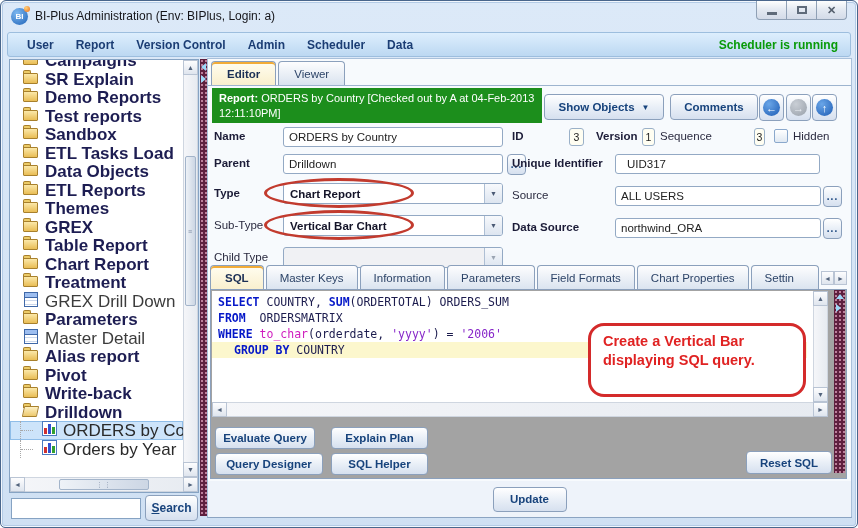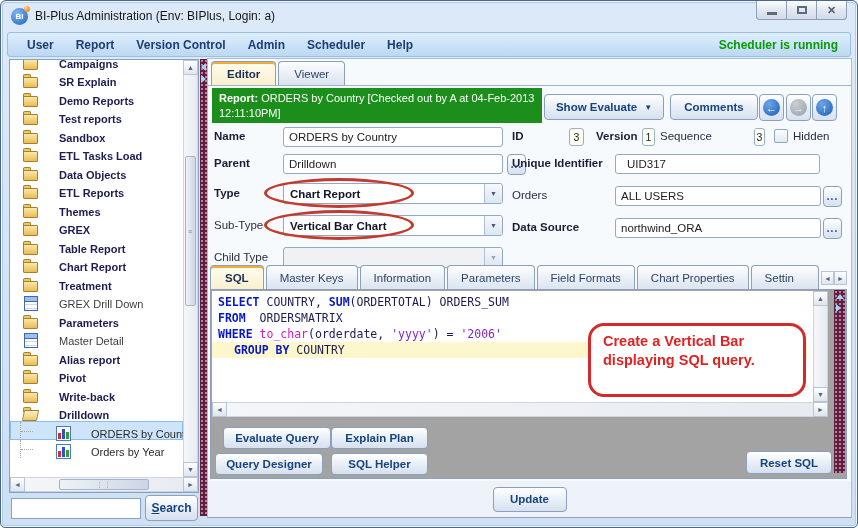--- a/index.html
+++ b/index.html
@@ -37,21 +37,21 @@
     display:flex;align-items:center;justify-content:center;font-size:7px;color:#4a5a74}
   .dd.disabled{background:#f0f1f4}.dd.disabled .arrow{color:#9aa4b2}
   .flabel{position:absolute;font-size:11.5px;color:#2b2b40}
   .flabel.b{font-weight:bold;color:#1c1c38}
   .numbox{position:absolute;height:18px;border:1px solid #9ab0c8;border-radius:3px;background:#fffef2;
     font-size:10.5px;display:flex;align-items:center;justify-content:center;color:#222;overflow:hidden}
   .checkbox{position:absolute;width:14px;height:14px;border:1px solid #8aa8cc;border-radius:2px;background:linear-gradient(#ffffff,#dfe8f2)}
   
   .sidebar-tree{position:absolute;left:8px;top:58px;width:190px;height:434px;background:#fff;border:1px solid #86a3c3}
   .tree-view{position:absolute;left:0;top:0;width:173px;height:417px;overflow:hidden}
-  .tree-item{height:18.5px;display:flex;align-items:flex-end;gap:20px;padding-left:13px;font-size:11px;
+  .tree-item{height:18.5px;display:flex;align-items:flex-start;gap:6px;padding-left:13px;font-size:17px;
     font-weight:bold;color:#1d1d52;white-space:nowrap}
   .tree-item.cut{margin-top:-9px}
   .tree-item.plain{font-weight:normal;color:#3c3c3c}
   .tree-item.child{padding-left:10px;font-weight:normal;color:#2a2a2a}
   .tree-item.selected{background:#cde4fa;box-shadow:inset 0 0 0 1px #8fbde8}
   .conn{width:15px;height:18px;border-left:1px dotted #a8a8a8;position:relative;flex:none}
   .conn::after{content:'';position:absolute;left:0;bottom:8px;width:12px;border-bottom:1px dotted #a8a8a8}
   .tico{width:16px;height:14px;position:relative;flex:none}
   .tico.folder::after,.tico.folder-open::after{content:'';position:absolute;left:0;top:3px;width:13px;height:9px;
     background:linear-gradient(#fbe8a9,#e9bd55);border:1px solid #a8802c;border-radius:1px}
@@ -140,21 +140,21 @@
     </div>
   </div>
 
   <div class="menubar">
     <span id="menu-items" style="display:flex">
         <span class="menu-item">User</span>
         <span class="menu-item">Report</span>
         <span class="menu-item">Version Control</span>
         <span class="menu-item">Admin</span>
         <span class="menu-item">Scheduler</span>
-        <span class="menu-item">Help</span>
+        <span class="menu-item">Data</span>
       </span>
     <span class="menu-status">Scheduler is running</span>
   </div>
 
   <div class="sidebar-tree">
     <div class="tree-view" id="tree-list">
         <div class="tree-item cut">
           <span class="tico folder"></span>
           <span class="tlabel">Campaigns</span>
         </div>
@@ -272,21 +272,21 @@
   <div class="main">
     <div class="etab-line"></div>
     <div class="etabs" id="editor-tabs">
         <div class="etab active">Editor</div>
         <div class="etab">Viewer</div>
       </div>
 
     <div class="banner"><b>Report:</b><span> ORDERS by Country [Checked out by A at 04-Feb-2013 12:11:10PM]</span></div>
 
     <div class="btn" style="position:absolute;left:336px;top:35px;width:120px;height:26px;gap:7px">
-      <span>Show Evaluate</span>
+      <span>Show Objects</span>
       <span style="font-size:8px">▼</span>
     </div>
     <div class="btn" style="position:absolute;left:462px;top:35px;width:88px;height:26px">
         <span>Comments</span>
       </div>
     <div class="btn circbtn" style="left:551px;top:35px">
         <span class="circ">←</span>
       </div>
     <div class="btn circbtn" style="left:578px;top:35px">
         <span class="circ disabled">→</span>
@@ -327,21 +327,21 @@
     <span class="flabel b" style="left:388px;top:71px">Version</span>
     <div class="numbox" style="left:434px;top:69px;width:13px">1</div>
     <span class="flabel" style="left:452px;top:71px">Sequence</span>
     <div class="numbox" style="left:546px;top:69px;width:11px">3</div>
     <div class="checkbox" style="left:566px;top:70px"></div>
     <span class="flabel" style="left:585px;top:71px">Hidden</span>
 
     <span class="flabel b" style="left:304px;top:98px">Unique Identifier</span>
     <input class="tin" style="left: 407px; top: 95px; width: 205px; padding-left: 11px;" value="UID317">
 
-    <span class="flabel" style="left:304px;top:130px">Orders</span>
+    <span class="flabel" style="left:304px;top:130px">Source</span>
     <input class="tin" style="left: 407px; top: 127px; width: 206px;" value="ALL USERS">
     <div class="btn dots" style="left:615px;top:127px">...</div>
 
     <span class="flabel b" style="left:304px;top:162px">Data Source</span>
     <input class="tin" style="left: 407px; top: 159px; width: 206px;" value="northwind_ORA">
     <div class="btn dots" style="left:615px;top:159px">...</div>
 
     <div class="dtabs" id="detail-tabs">
         <div class="dtab active">SQL</div>
         <div class="dtab">Master Keys</div>
@@ -379,21 +379,21 @@
         <div class="sb-btn" style="left:-1px;top:-1px">◄</div>
         <div class="sb-btn" style="right:-1px;top:-1px">►</div>
       </div>
 
       <div class="split" style="left:623px;top:0;width:11px;height:183px">
         <span class="ar" style="left:2px;top:4px;border-left:4px solid transparent;border-right:4px solid transparent;border-bottom:5px solid #9fd8f8"></span>
         <span class="ar" style="left:2px;top:14px;border-top:4px solid transparent;border-bottom:4px solid transparent;border-left:5px solid #9fd8f8"></span>
       </div>
 
       <div id="sql-buttons">
-          <div class="btn sqlbtn" style="left: 4px; top: 137px; width: 108px; margin-left: 8px;">Evaluate Query</div>
+          <div class="btn sqlbtn" style="left: 4px; top: 137px; width: 100px;">Evaluate Query</div>
           <div class="btn sqlbtn" style="left: 120px; top: 137px; width: 97px;">Explain Plan</div>
           <div class="btn sqlbtn" style="left: 4px; top: 163px; width: 108px;">Query Designer</div>
           <div class="btn sqlbtn" style="left: 120px; top: 163px; width: 97px;">SQL Helper</div>
         </div>
       <div class="btn sqlbtn" style="left:535px;top:161px;width:86px;height:23px">
           <span>Reset SQL</span>
         </div>
     </div>
 
     <div class="update-row">

